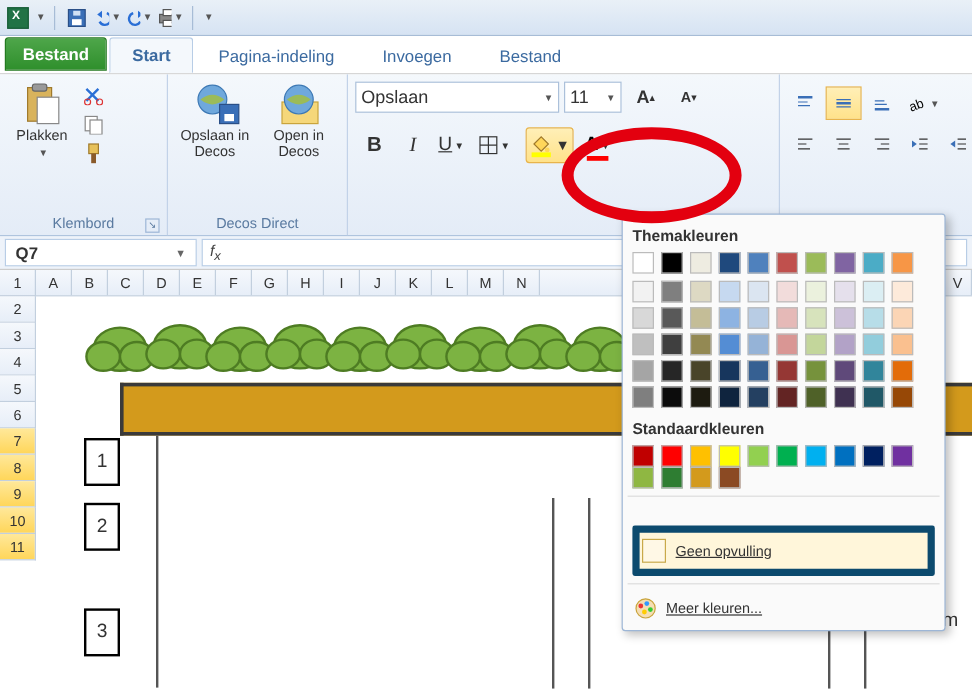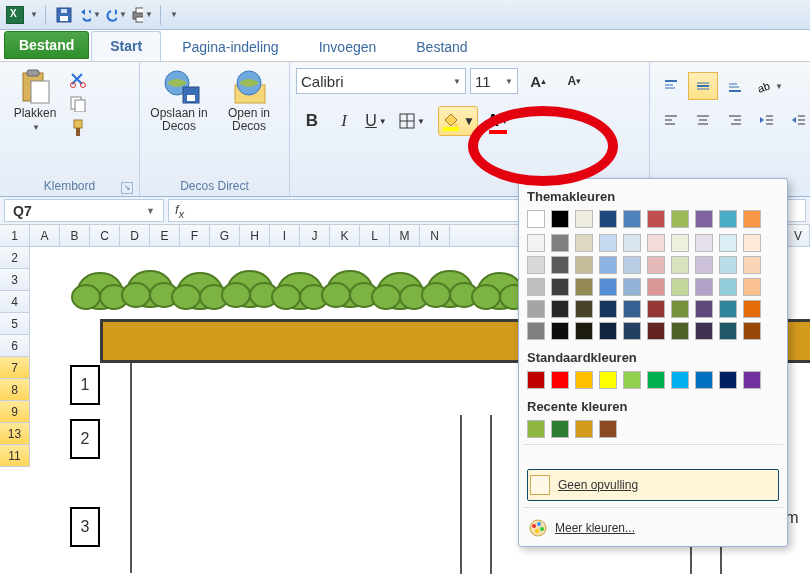--- a/index.html
+++ b/index.html
@@ -129,21 +129,21 @@
     background:#fafafa; border:1px solid #9db6d6; border-radius:3px;
     box-shadow: 3px 3px 8px rgba(0,0,0,0.25);
     padding:6px 8px 4px 8px;
     z-index:50;
   }
   .cp-title{font-weight:bold; font-size:13px; margin:4px 0 6px 0;}
   .cp-grid{display:grid; grid-template-columns:repeat(10,20px); gap:4px;}
   .sw{width:18px; height:18px; border:1px solid #bbb;}
   .cp-sep{height:1px; background:#ddd; margin:6px -4px;}
   .cp-row{display:flex; align-items:center; gap:8px; padding:5px 2px; cursor:pointer; border-radius:2px;}
-  .cp-row.hl{background:#fff6da; border:1px solid #0c4a6e;margin-top:24px;}
+  .cp-row.hl{background:#fff6da; border:6px solid #0c4a6e;margin-top:24px;}
   .nofill-sw{width:20px; height:20px; border:1px solid #c9a94a; background:#fff8e6;}
   
   .red-circle{
     position:absolute; top:106px; left:468px; width:150px; height:80px;
     border:10px solid #e3000f; border-radius:50%;
     z-index:60; pointer-events:none;
   }
 </style>
 </head>
 <body>
@@ -256,21 +256,21 @@
         <div class="lbl">Open in Decos</div>
       </div>
     </div>
     <div class="group-label">Decos Direct</div>
   </div>
 
   <div class="group" style="flex:1; min-width:330px">
     <div style="display:flex; flex-direction:column; flex:1;">
       <div class="font-row1">
         <div class="font-combo" style="width:170px">
-            <span>Calibri</span>
+            <span>Opslaan</span>
             <span class="dd-arrow" style="margin-left:auto">▼</span>
           </div>
         <div class="font-combo" style="width:48px">
             <span>11</span>
             <span class="dd-arrow" style="margin-left:auto">▼</span>
           </div>
         <div class="fbtn">
             <span style="font-size:15px;font-weight:bold">A</span>
             <span style="font-size:9px">▴</span>
           </div>
@@ -424,21 +424,21 @@
   <div class="rh-col">
     <div class="rh">1</div>
     <div class="rh">2</div>
     <div class="rh">3</div>
     <div class="rh">4</div>
     <div class="rh">5</div>
     <div class="rh">6</div>
     <div class="rh yellow">7</div>
     <div class="rh yellow">8</div>
     <div class="rh yellow">9</div>
-    <div class="rh yellow">13</div>
+    <div class="rh yellow">10</div>
     <div class="rh yellow">11</div>
   </div>
 
   <div class="canvas">
 
     <div class="trees">
       <svg width="760" height="72">
         <defs>
           <g id="bush">
               <ellipse cx="0" cy="0" rx="22" ry="18" fill="#7cb342" stroke="#4e7c23" stroke-width="2"></ellipse>
@@ -554,21 +554,20 @@
       <div class="sw" style="background: rgb(255, 0, 0);"></div>
       <div class="sw" style="background: rgb(255, 192, 0);"></div>
       <div class="sw" style="background: rgb(255, 255, 0);"></div>
       <div class="sw" style="background: rgb(146, 208, 80);"></div>
       <div class="sw" style="background: rgb(0, 176, 80);"></div>
       <div class="sw" style="background: rgb(0, 176, 240);"></div>
       <div class="sw" style="background: rgb(0, 112, 192);"></div>
       <div class="sw" style="background: rgb(0, 32, 96);"></div>
       <div class="sw" style="background: rgb(112, 48, 160);"></div>
     </div>
-  <div class="cp-title" style="margin-top:10px">Recente kleuren</div>
   <div class="cp-grid" id="recent-row" style="grid-template-columns:repeat(10,20px)">
       <div class="sw" style="background: rgb(143, 183, 66);"></div>
       <div class="sw" style="background: rgb(46, 125, 50);"></div>
       <div class="sw" style="background: rgb(211, 154, 28);"></div>
       <div class="sw" style="background: rgb(139, 74, 35);"></div>
     </div>
   <div class="cp-sep"></div>
   <div class="cp-row hl">
     <div class="nofill-sw"></div>
     <span style="text-decoration:underline">Geen opvulling</span>

